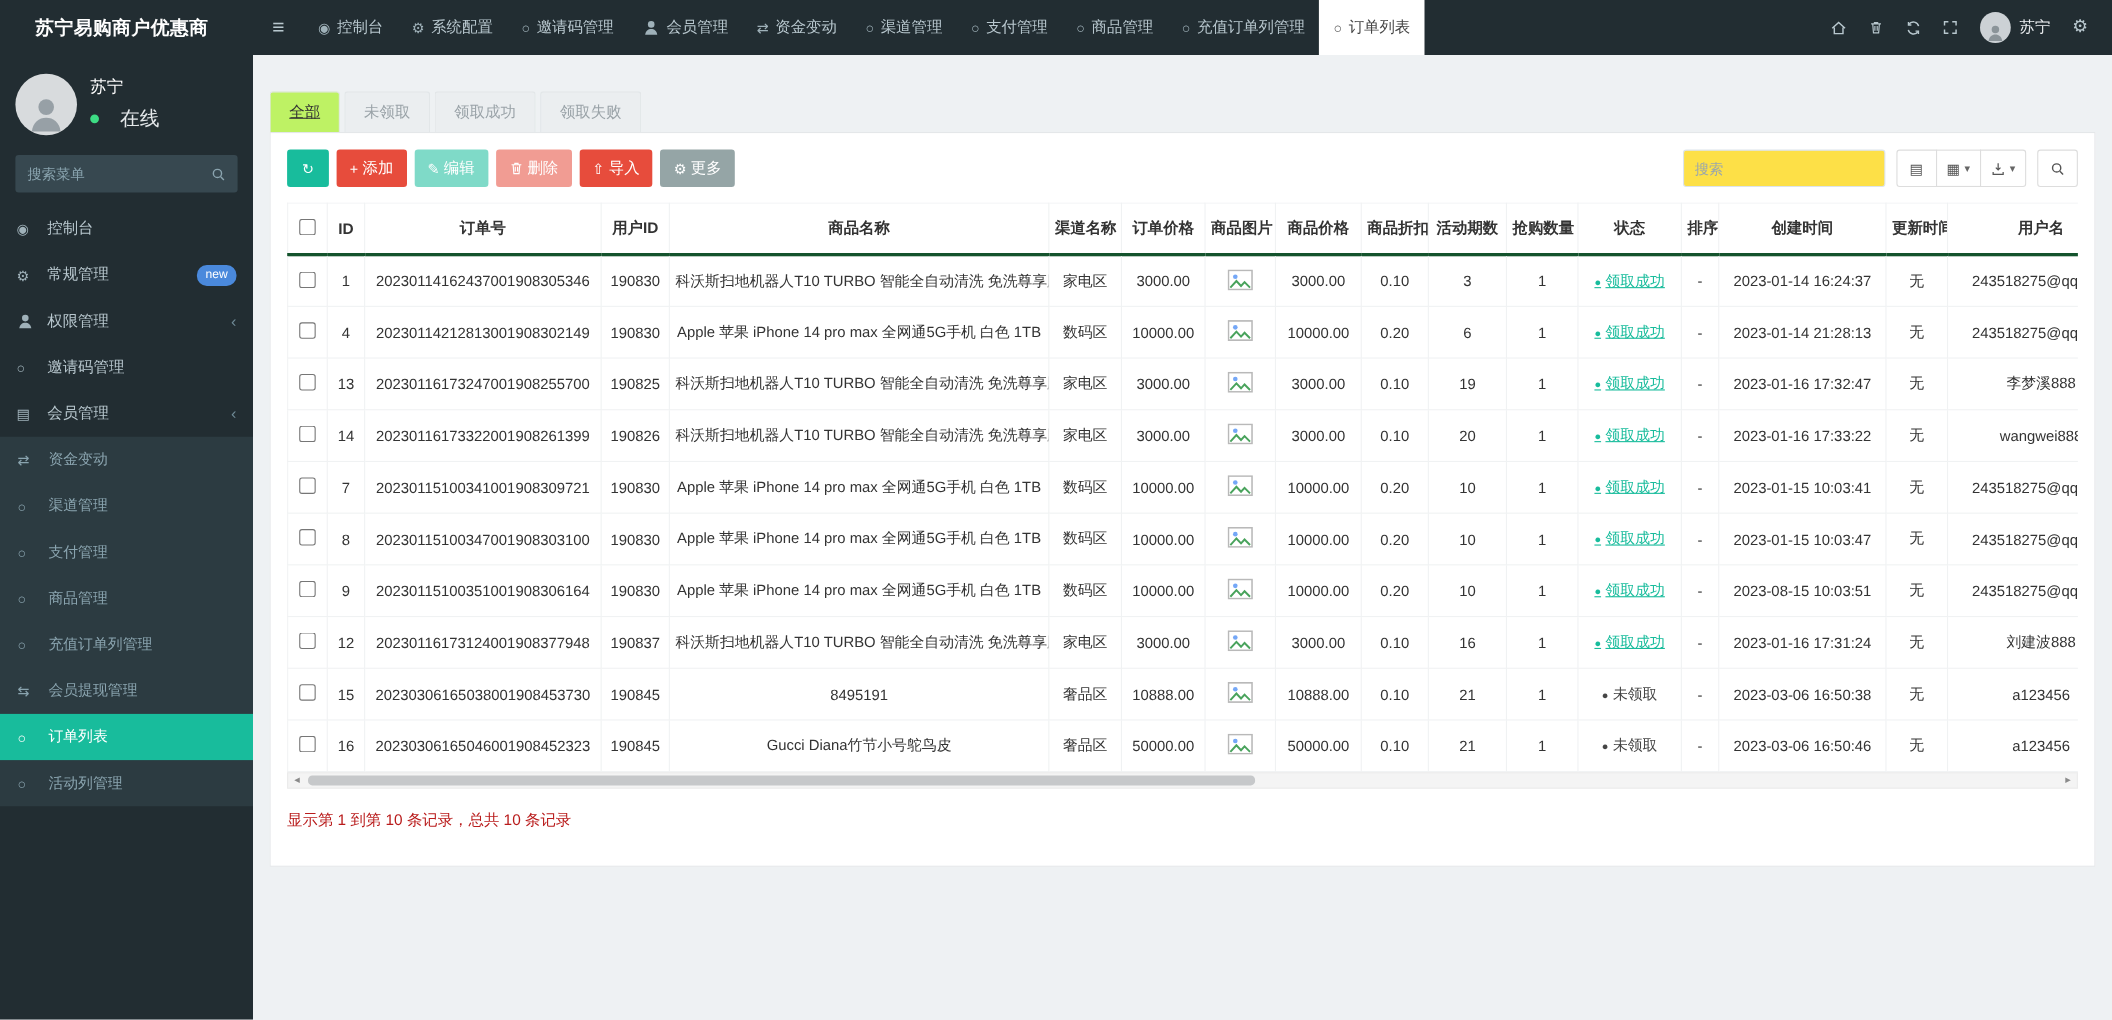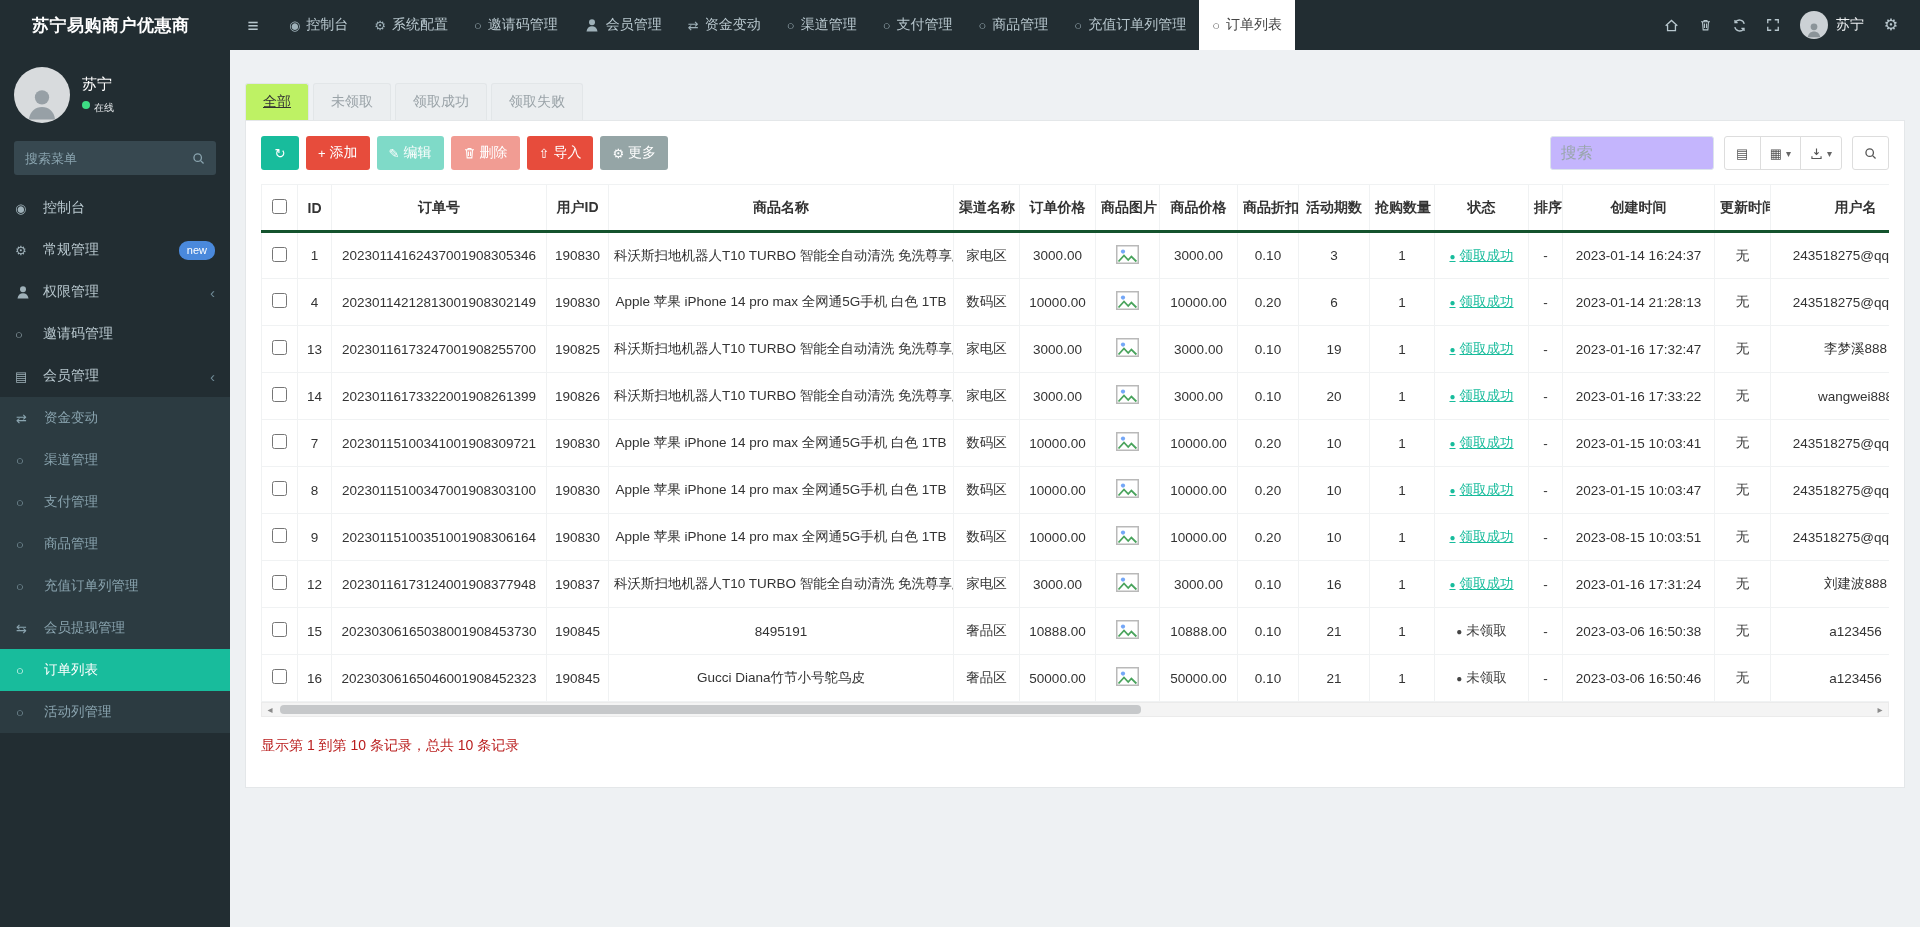--- a/index.html
+++ b/index.html
@@ -27,21 +27,21 @@
   .tb-user { display:flex; align-items:center; gap:8px; padding:0 10px; color:#eceff1; cursor:pointer; font-size:14px; }
   .tb-avatar { width:28px; height:28px; border-radius:50%; background:#ccd1d5; color:#8b9499; display:flex; align-items:flex-end; justify-content:center; overflow:hidden; }
   .tb-avatar svg { width:18px; height:18px; }
 
   
   .sidebar { position:absolute; top:50px; left:0; width:230px; height:877px; background:#222d32; color:#b8c7ce; z-index:10; }
   .user-panel { display:flex; gap:12px; padding:17px 14px 12px; align-items:center; }
   .up-avatar { width:56px; height:56px; border-radius:50%; background:#d8dbdd; color:#97a0a6; display:flex; align-items:flex-end; justify-content:center; overflow:hidden; }
   .up-avatar svg { width:38px; height:38px; }
   .up-name { color:#fff; font-size:15px; margin-bottom:7px; }
-  .up-status { font-size:10px; color:#e4e8ea; display:flex; gap:4px; align-items:flex-start; }
+  .up-status { font-size:18px; color:#e4e8ea; display:flex; gap:19px; align-items:center; }
   .dot-green { width:8px; height:8px; border-radius:50%; background:#3ddc84; }
   .sb-search { margin:6px 14px 12px; height:34px; background:#374850; border-radius:3px; display:flex; align-items:center; padding:0 11px; }
   .sb-search input { flex:1; background:transparent; border:none; outline:none; color:#ccc; font-size:13px; font-family:inherit; min-width:0; }
   .sb-search input::placeholder { color:#8aa4af; }
   .sb-search .ic { color:#8aa4af; }
   .menu, .submenu { list-style:none; }
   .menu-item { height:42px; display:flex; align-items:center; padding:0 15px; font-size:14px; color:#b8c7ce; cursor:pointer; white-space:nowrap; }
   .menu-item .mi-icon { width:22px; margin-right:6px; text-align:center; font-size:13px; flex:none; color:#9fb1b9; justify-content:flex-start; }
   .mi-right { margin-left:auto; color:#6f8a96; font-size:15px; }
   .badge-new { margin-left:auto; background:#4a89dc; color:#fff; font-size:11px; line-height:1; padding:4px 8px; border-radius:9px; }
@@ -60,21 +60,21 @@
 
   .toolbar { display:flex; align-items:center; margin-bottom:14px; }
   .tb-left { display:flex; align-items:center; }
   .btn { height:34px; min-width:38px; border:none; border-radius:3px; color:#fff; font-size:14px; display:inline-flex; align-items:center; justify-content:center; gap:4px; padding:0 12px; margin-right:7px; cursor:pointer; font-family:inherit; }
   .btn .ic { font-size:13px; color:#fff; }
   .btn-success { background:#18bc9c; }
   .btn-danger { background:#e74c3c; }
   .btn-secondary { background:#95a5a6; }
   .btn.disabled { opacity:.55; cursor:default; }
   .toolbar-right { margin-left:auto; display:flex; align-items:center; }
-  .search-box { width:164px; height:34px; border:1px solid #dce4ec; border-radius:3px; padding:0 10px; font-size:16px; color:#555; outline:none; font-family:inherit; margin-right:10px; background:#c4b5fd; }
+  .search-box { width:184px; height:34px; border:1px solid #dce4ec; border-radius:3px; padding:0 10px; font-size:13px; color:#555; outline:none; font-family:inherit; margin-right:10px; background:#fde047; }
   .search-box::placeholder { color:#9aa6ad; }
   .ctrl-group { display:flex; align-items:center; }
   .mini-btn { height:34px; min-width:37px; padding:0 9px; background:#fff; border:1px solid #ddd; color:#555; display:inline-flex; align-items:center; justify-content:center; gap:4px; margin-left:-1px; cursor:pointer; font-size:13px; font-family:inherit; }
   .mini-btn:first-child { border-radius:3px 0 0 3px; margin-left:0; }
   .mini-btn.rad-right { border-radius:0 3px 3px 0; }
   .mini-btn.solo { border-radius:3px; margin-left:10px; }
   .caret { font-size:10px; color:#666; }
 
   
   .table-wrap { overflow:hidden; }

